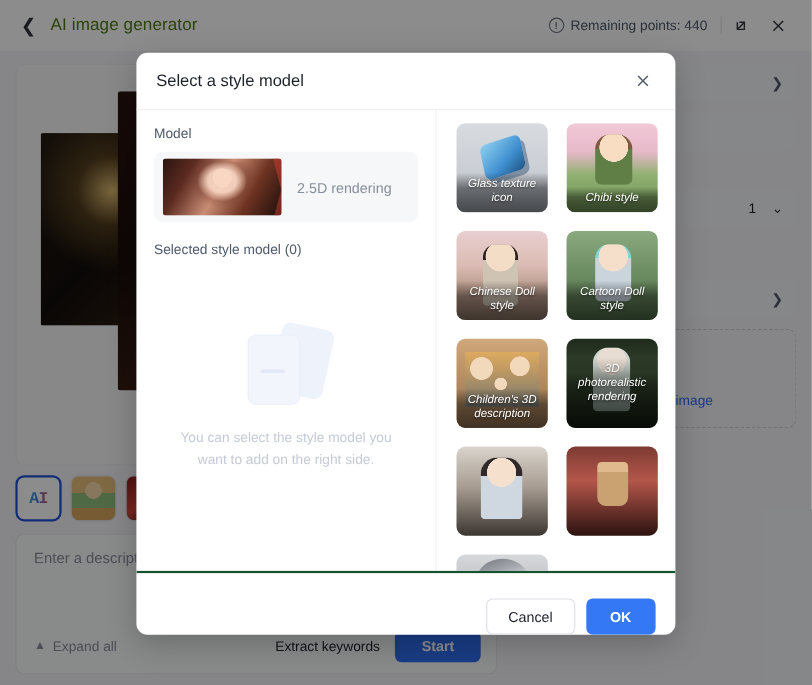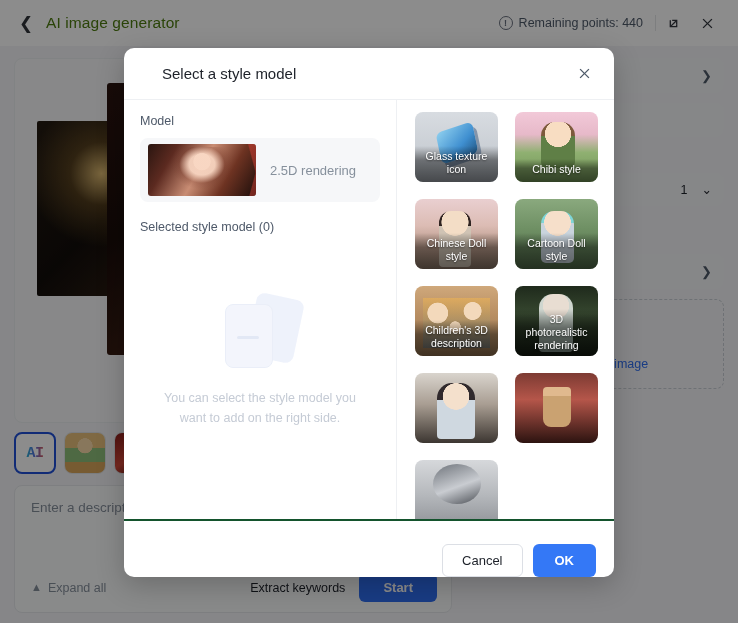--- a/index.html
+++ b/index.html
@@ -189,21 +189,21 @@
     border-radius: 10px;
     box-shadow: 0 8px 28px rgba(0,0,0,.22);
     display: flex; flex-direction: column;
     overflow: hidden;
   }
   .modal-head {
     height: 51px; flex: 0 0 51px;
     display: flex; align-items: center;
     padding: 0 18px 0 18px;
   }
-  .modal-title { font-size: 15px; color: #1d2129; font-weight: 500; margin-left: 20px; }
+  .modal-title { font-size: 15px; color: #1d2129; font-weight: 500; }
   .modal-close {
     margin-left: auto; width: 24px; height: 24px;
     display: flex; align-items: center; justify-content: center;
     color: #4e5969;
   }
   .modal-body {
     flex: 1; display: flex; min-height: 0;
     border-top: 1px solid #eef0f3;
   }
   .panel-left {
@@ -274,34 +274,34 @@
     padding: 12px 0 0 18px;
     overflow: hidden;
     position: relative;
   }
   .grid {
     display: grid;
     grid-template-columns: repeat(2, 83px);
     gap: 17px 17px;
   }
   .style-card {
-    width: 83px; height: 70px;
+    width: 83px; height: 81px;
     border-radius: 8px;
-    position: relative; overflow: hidden;
+    position: relative; overflow: hidden; font-style: italic;
   }
   .style-card .cap {
     position: absolute; left: 0; right: 0; bottom: 0;
     padding: 4px 4px 6px 4px;
     color: #ffffff;
     font-size: 10.5px; line-height: 13px;
     text-align: center;
     text-shadow: 0 1px 2px rgba(0,0,0,.55);
     background: linear-gradient(180deg, rgba(0,0,0,0) 0%, rgba(0,0,0,.42) 40%, rgba(0,0,0,.55) 100%);
   }
-  .style-card .cap.tall { padding-bottom: 4px; }
+  .style-card .cap.tall { padding-bottom: 21px; }
 
   
   .art-glass { background: linear-gradient(180deg,#d8dce1 0%, #c9ced4 55%, #9ba1a8 100%); }
   .art-glass .obj {
     position:absolute; left: 23px; top: 15px;
     width: 38px; height: 32px; border-radius: 6px;
     background: linear-gradient(145deg, #8fd0ef, #3f8fd0 60%, #20537f);
     transform: rotate(-12deg) skewY(-6deg);
     box-shadow: 3px 5px 0 rgba(40,70,110,.45);
   }

